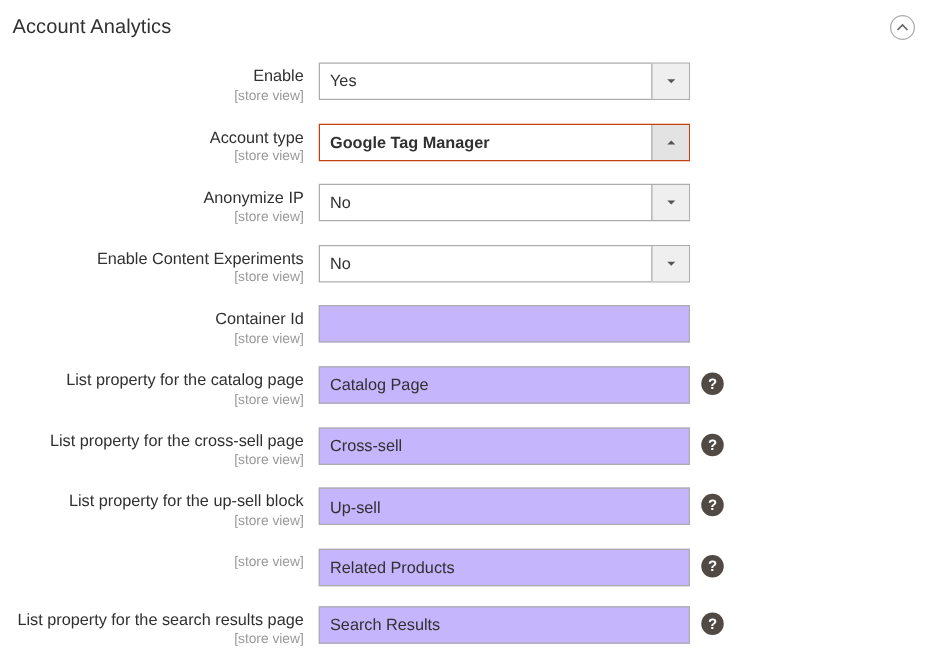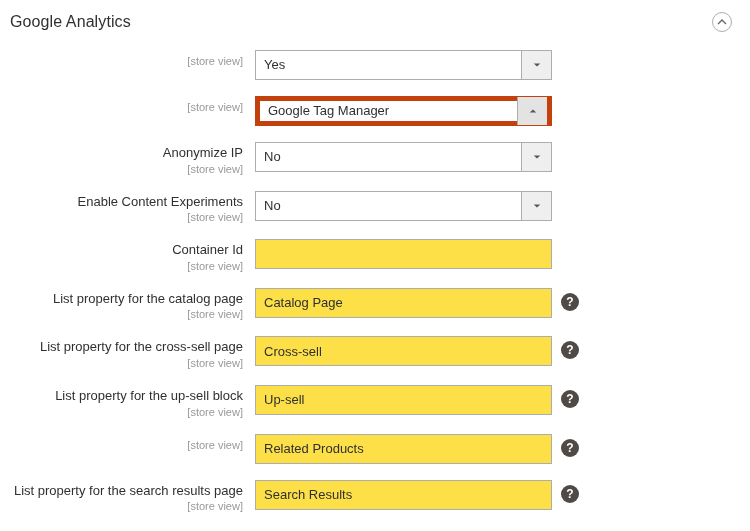--- a/index.html
+++ b/index.html
@@ -71,21 +71,22 @@
     .sel-wrap {
       position: relative;
       width: 100%;
       height: 30px;
       border: 1px solid #adadad;
       background: #fff;
       display: flex;
       align-items: center;
     }
     .sel-wrap.focused {
-      border: 5px solid #c2410c;
+      border: 1px solid #c2410c;
+      font-weight: bold;
     }
     .sel-value {
       flex: 1;
       padding: 0 8px;
       font-size: 13px;
       color: #303030;
       line-height: 28px;
       white-space: nowrap;
       overflow: hidden;
     }
@@ -101,21 +102,21 @@
     }
     .sel-wrap.focused .sel-btn {
       background: #e3e3e3;
     }
     .sel-btn svg { width: 8px; height: 8px; fill: #555; }
 
     .text-input {
       width: 100%;
       height: 30px;
       border: 1px solid #adadad;
-      background: #fde047;
+      background: #c4b5fd;
       padding: 0 8px;
       font-size: 13px;
       color: #303030;
       font-family: inherit;
       outline: none;
     }
 
     .help-col {
       width: 28px;
       display: flex;
@@ -135,49 +136,51 @@
       justify-content: center;
       font-size: 12px;
       font-weight: bold;
       cursor: pointer;
     }
   </style>
 </head>
 <body>
 
 <div class="section-title-row">
-  <div class="section-title">Google Analytics</div>
+  <div class="section-title">Account Analytics</div>
   <div class="collapse-btn">
     <svg viewBox="0 0 10 10">
         <path d="M1 7 L5 3 L9 7" stroke="#666" stroke-width="1.4" fill="none"></path>
       </svg>
   </div>
 </div>
 
 <div class="form-area">
 
   <div class="form-row">
     <div class="label-col">
+      <span class="field-label">Enable</span>
       <span class="scope">[store view]</span>
     </div>
     <div class="control-col">
       <div class="sel-wrap">
         <div class="sel-value">Yes</div>
         <div class="sel-btn">
           <svg viewBox="0 0 10 10">
               <path d="M1 3 L5 7 L9 3 Z"></path>
             </svg>
         </div>
       </div>
     </div>
     <div class="help-col"></div>
   </div>
 
   <div class="form-row">
     <div class="label-col">
+      <span class="field-label">Account type</span>
       <span class="scope">[store view]</span>
     </div>
     <div class="control-col">
       <div class="sel-wrap focused">
         <div class="sel-value">Google Tag Manager</div>
         <div class="sel-btn">
           <svg viewBox="0 0 10 10">
               <path d="M1 7 L5 3 L9 7 Z"></path>
             </svg>
         </div>

